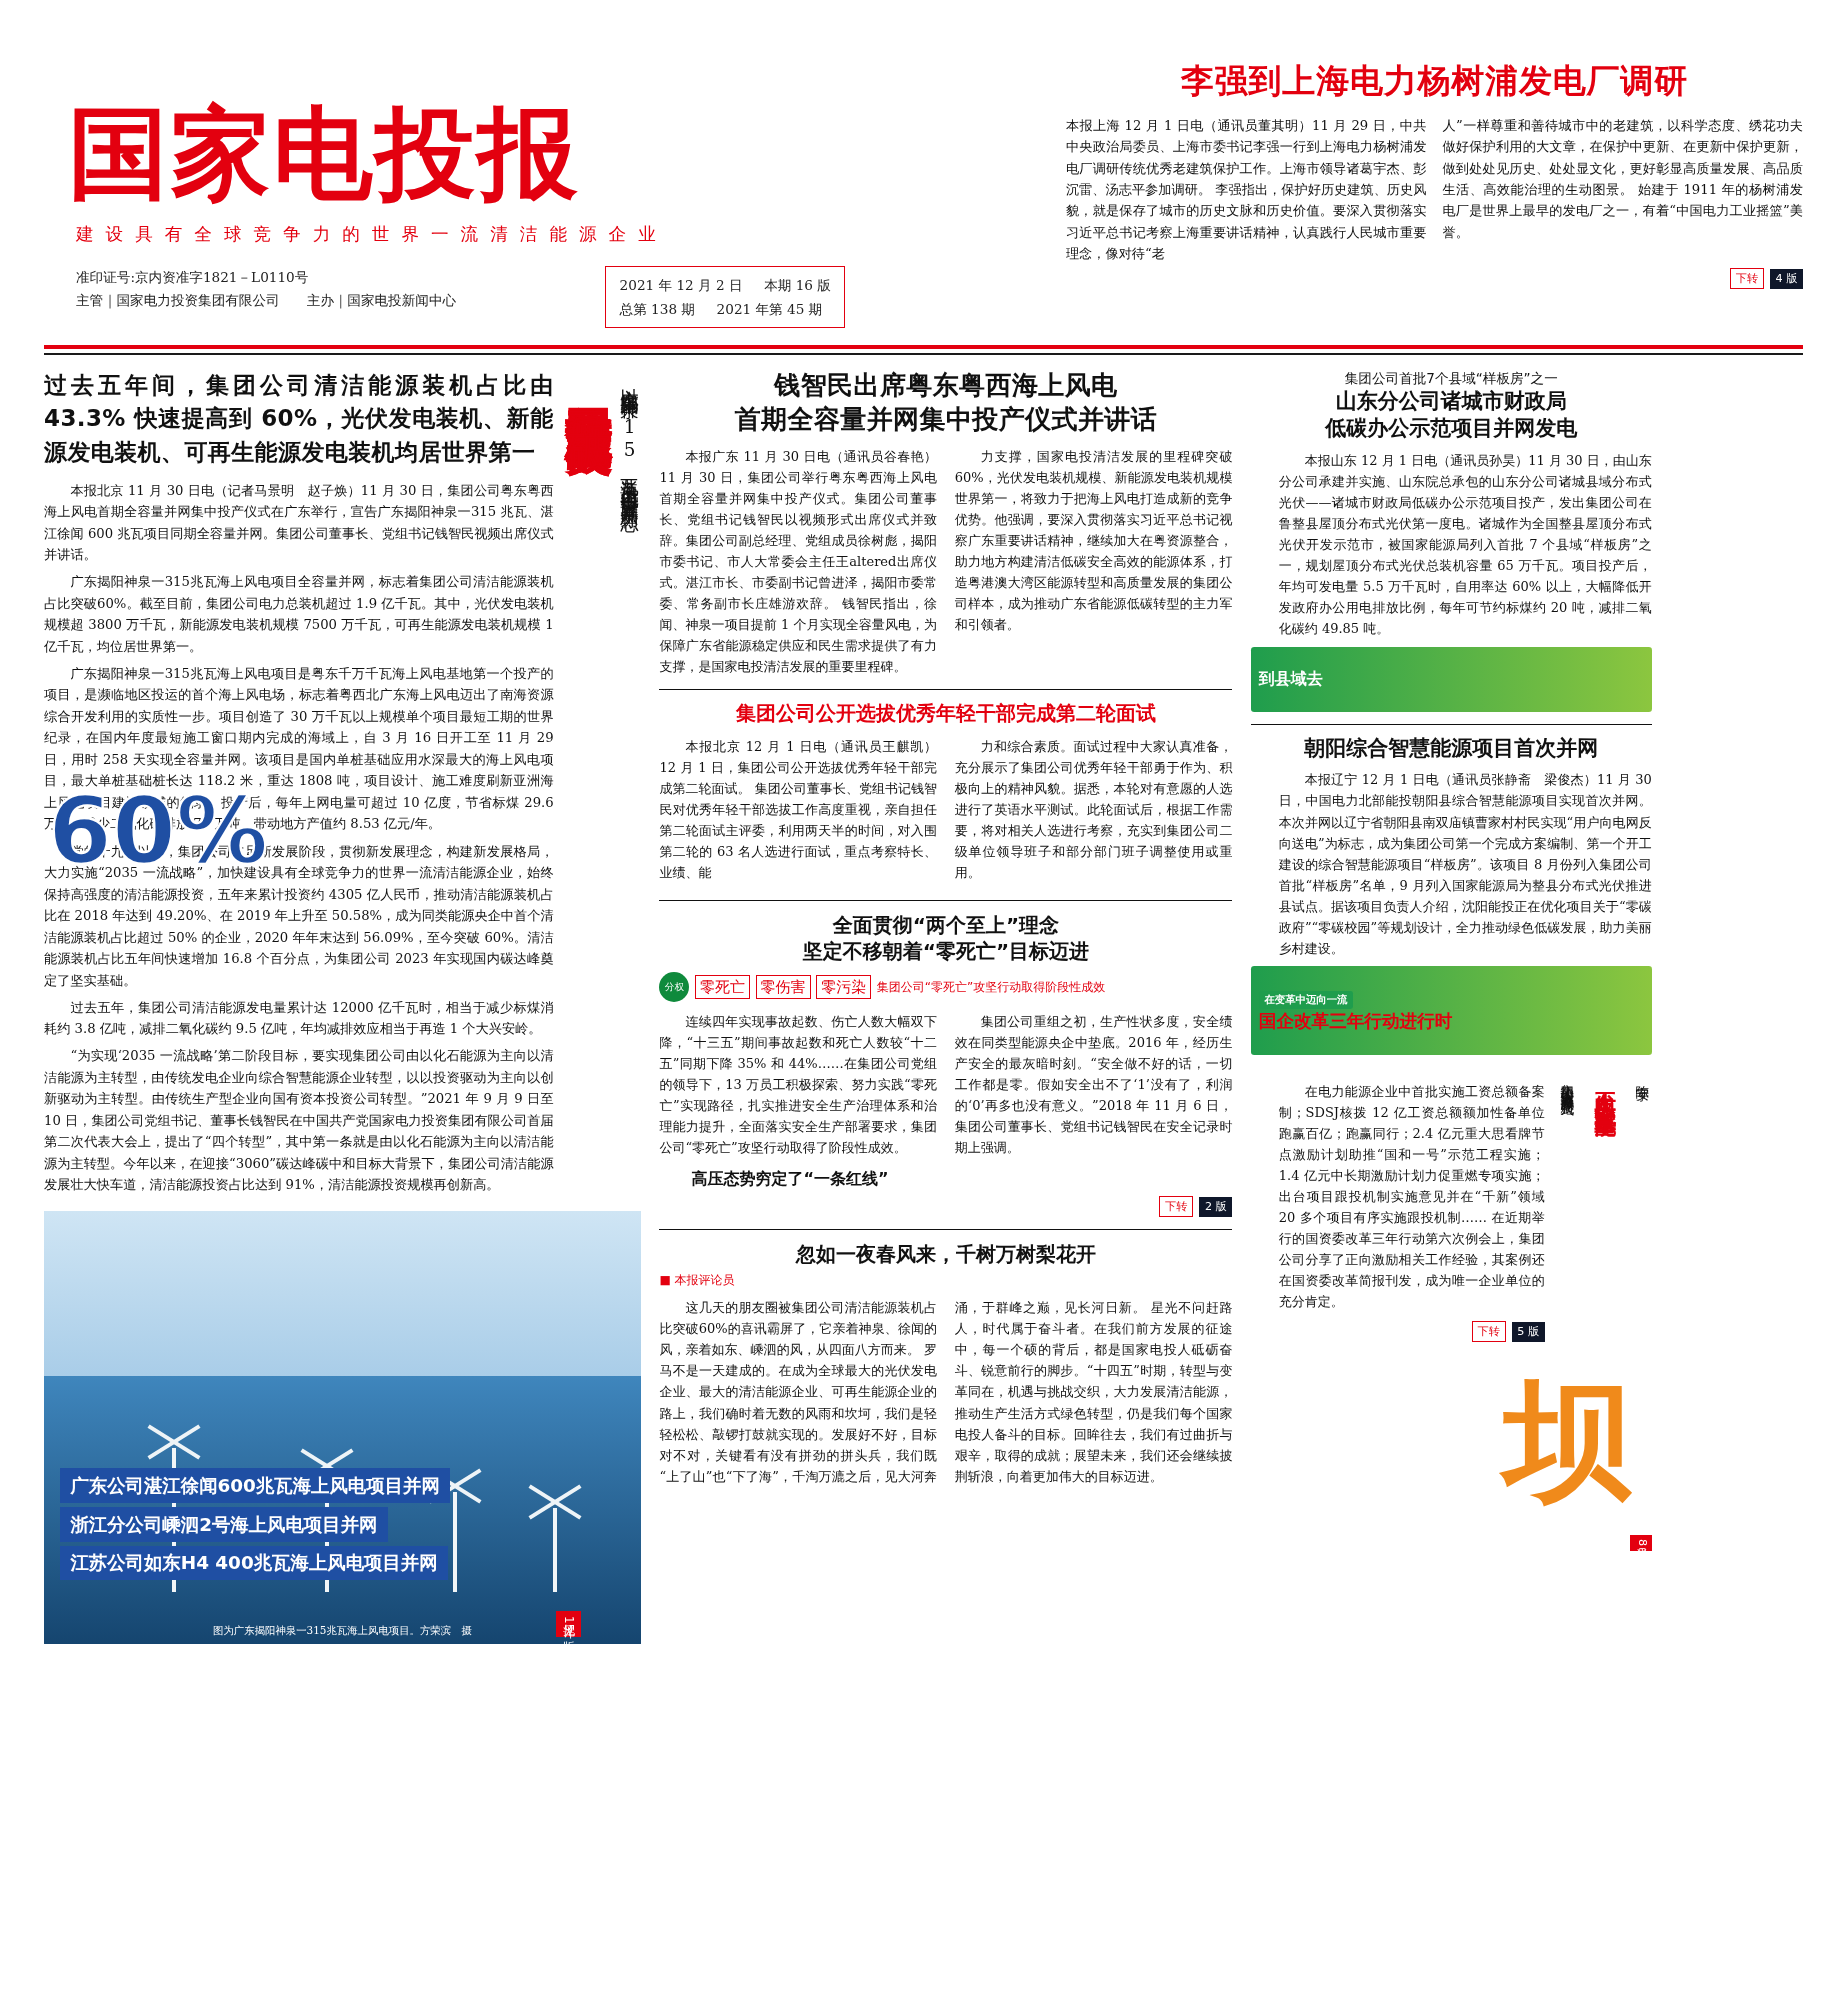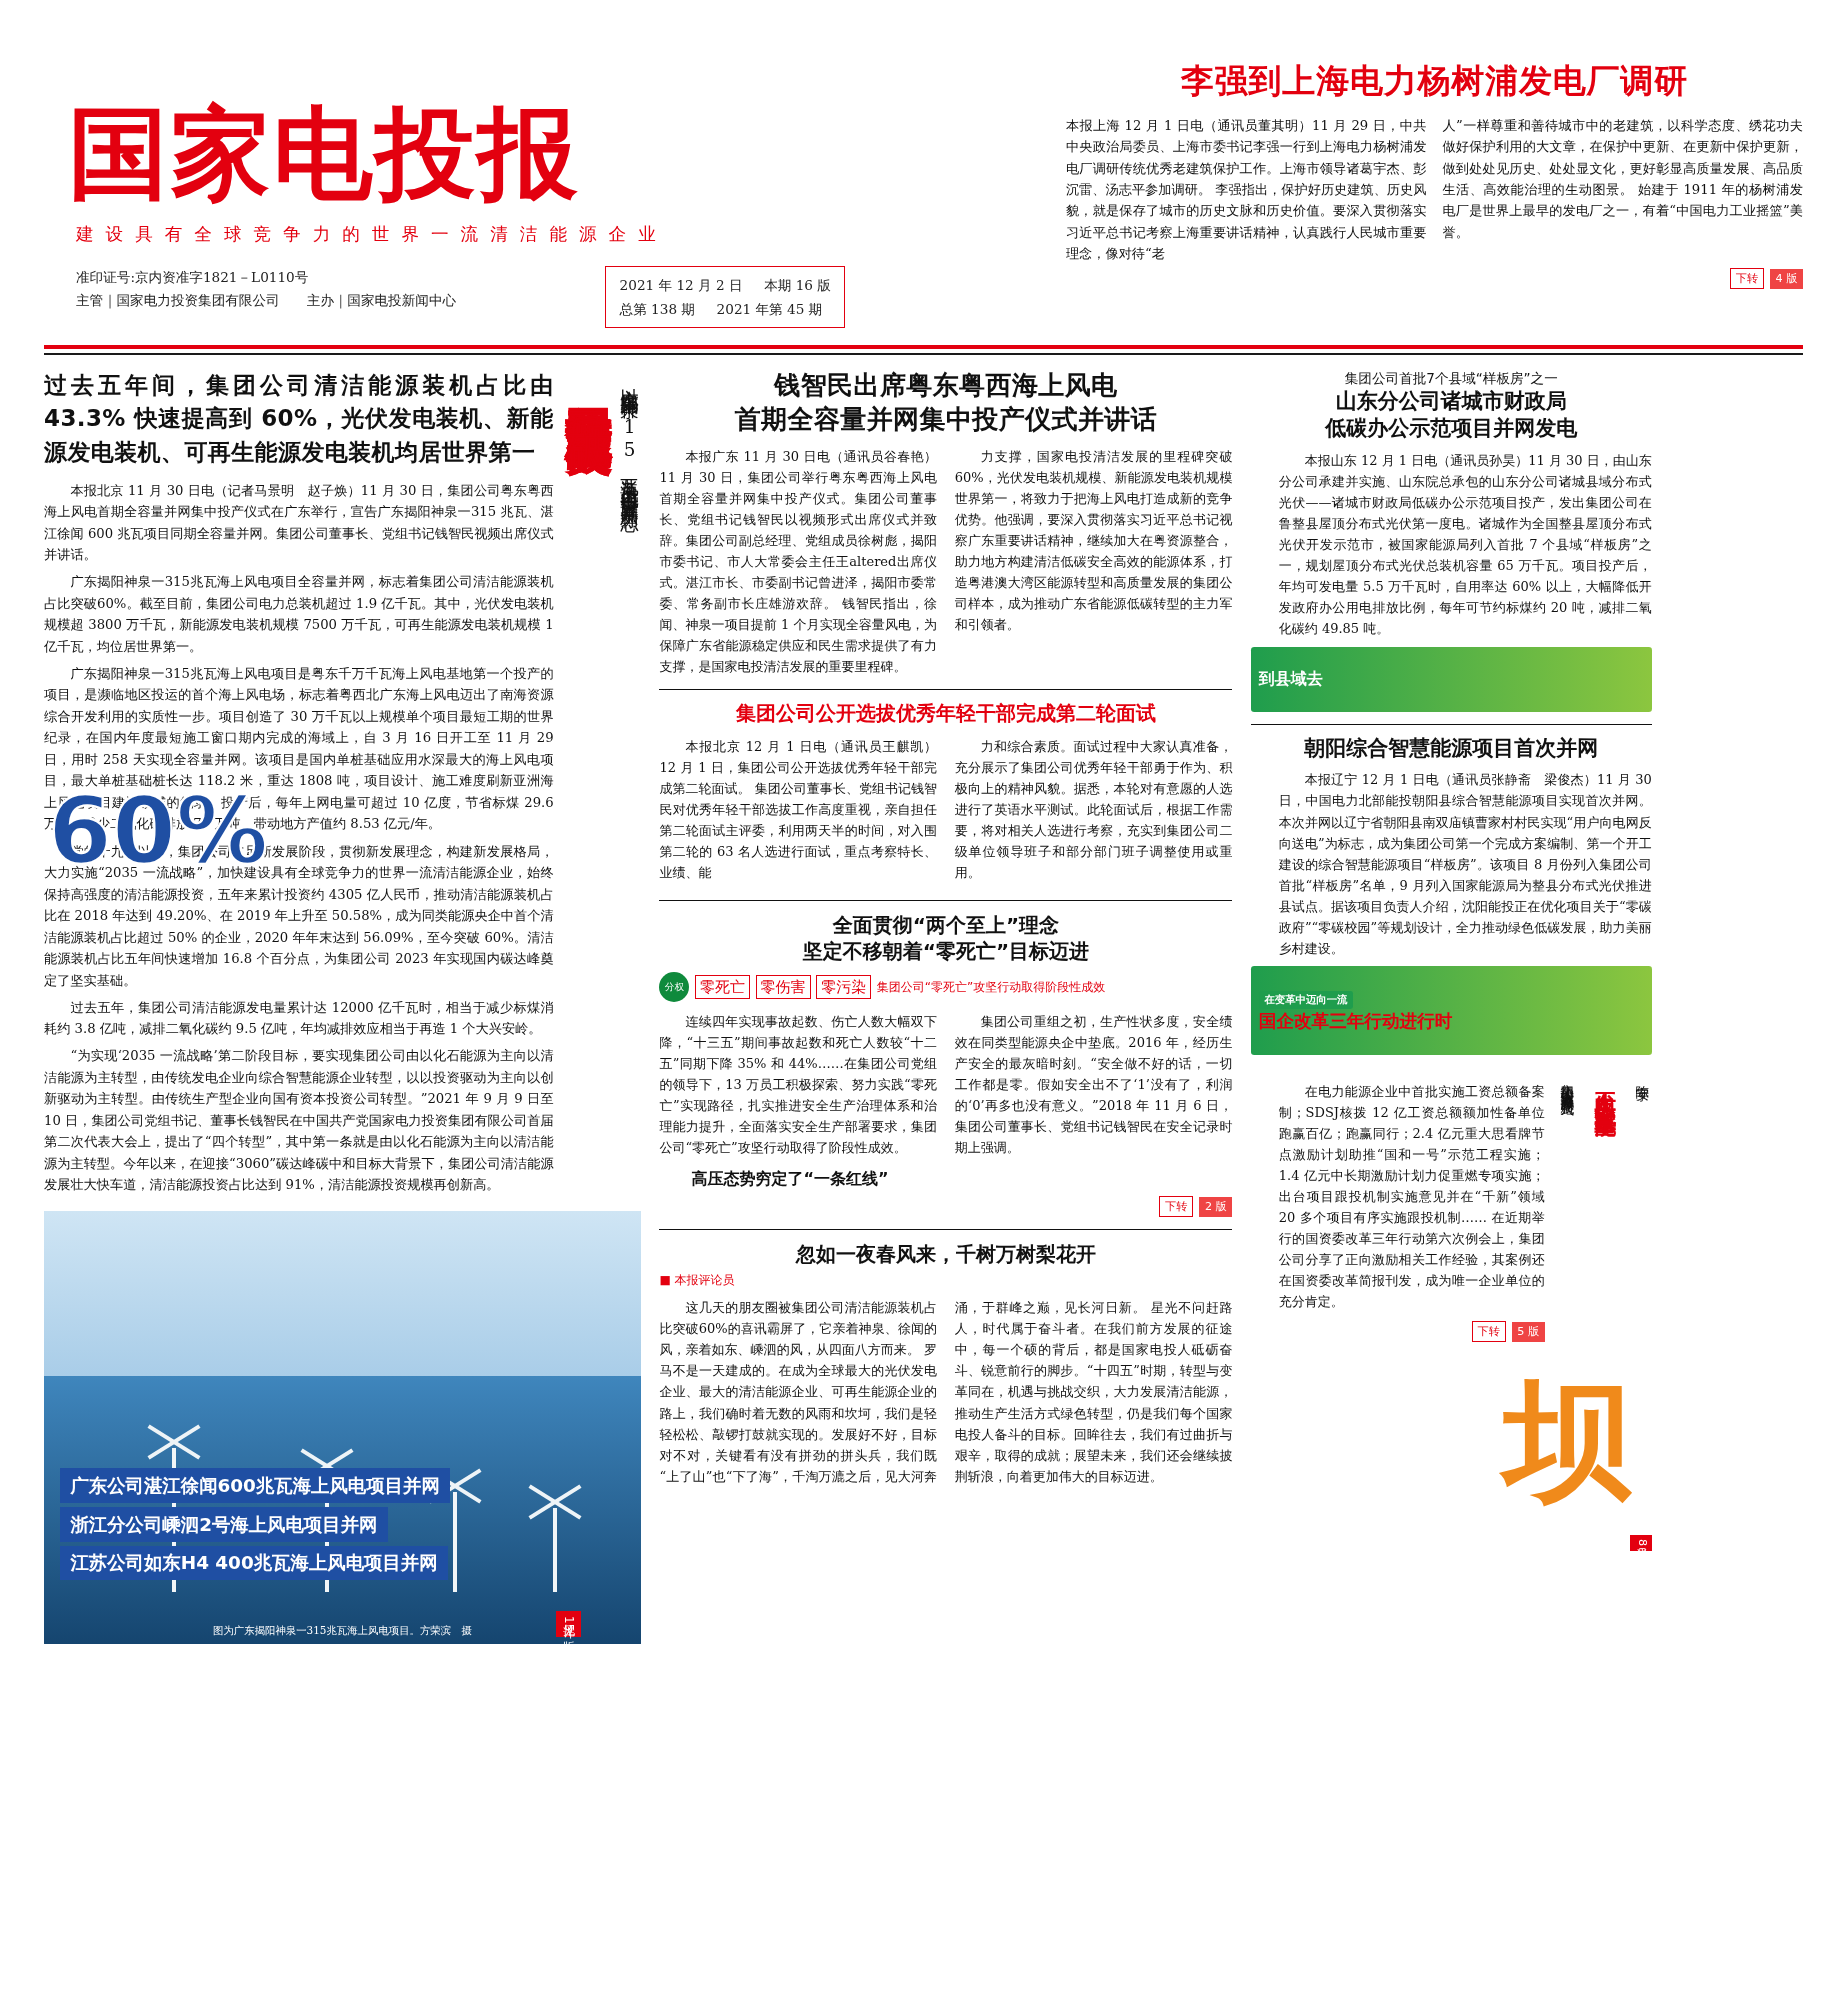--- a/index.html
+++ b/index.html
@@ -11,21 +11,21 @@
   .mh-left{width:1010px;margin-top:41px;}
   .logo{font-family:"DejaVu Sans","Liberation Sans",sans-serif;font-weight:bold;color:#e3000f;font-size:100px;line-height:1.05;letter-spacing:2.4px;padding-left:24px;}
   .slogan{color:#e3000f;font-size:17.6px;letter-spacing:3.2px;padding-left:32px;padding-top:16px;font-family:"DejaVu Sans","Liberation Sans",sans-serif;}
   .mh-meta{display:flex;padding-left:32px;padding-top:20px;font-size:13.6px;color:#222;line-height:1.7;}
   .mh-meta .col1{width:529px;}
   .mh-meta .col2{border:1.2px solid #e3000f;padding:5.6px 13.6px;line-height:1.8;}
   .mh-right{width:746px;padding-left:24px;}
   .lead-title{color:#e3000f;font-weight:bold;font-size:33px;line-height:1.25;text-align:center;letter-spacing:0.8px;font-family:"DejaVu Sans","Liberation Sans",sans-serif;}
   .lead-body{display:flex;gap:16px;padding-top:13.6px;font-size:13.2px;line-height:1.62;text-align:justify;}
   .lead-body .c{flex:1;}
-  .jump{display:inline-block;background:#ef4444;color:#fff;font-size:11.2px;padding:2.4px 5.6px;margin-left:4px;font-family:"DejaVu Sans","Liberation Sans",sans-serif;}
+  .jump{display:inline-block;background:#0f172a;color:#fff;font-size:11.2px;padding:2.4px 5.6px;margin-left:4px;font-family:"DejaVu Sans","Liberation Sans",sans-serif;}
   .jump-box{display:inline-block;border:1.2px solid #e3000f;color:#e3000f;font-size:11.2px;padding:2px 4.8px;font-family:"DejaVu Sans","Liberation Sans",sans-serif;}
   .jump-wrap{text-align:right;padding-top:4px;}
 
   .rule-red{height:4px;background:#e3000f;margin:17px 0 0 0;}
   .rule-thin{height:1.6px;background:#1a1a1a;margin-top:4px;}
 
   
   .grid{display:flex;gap:18.4px;padding-top:14.4px;}
   .col-left{width:597px;}
   .col-mid{width:573px;}

